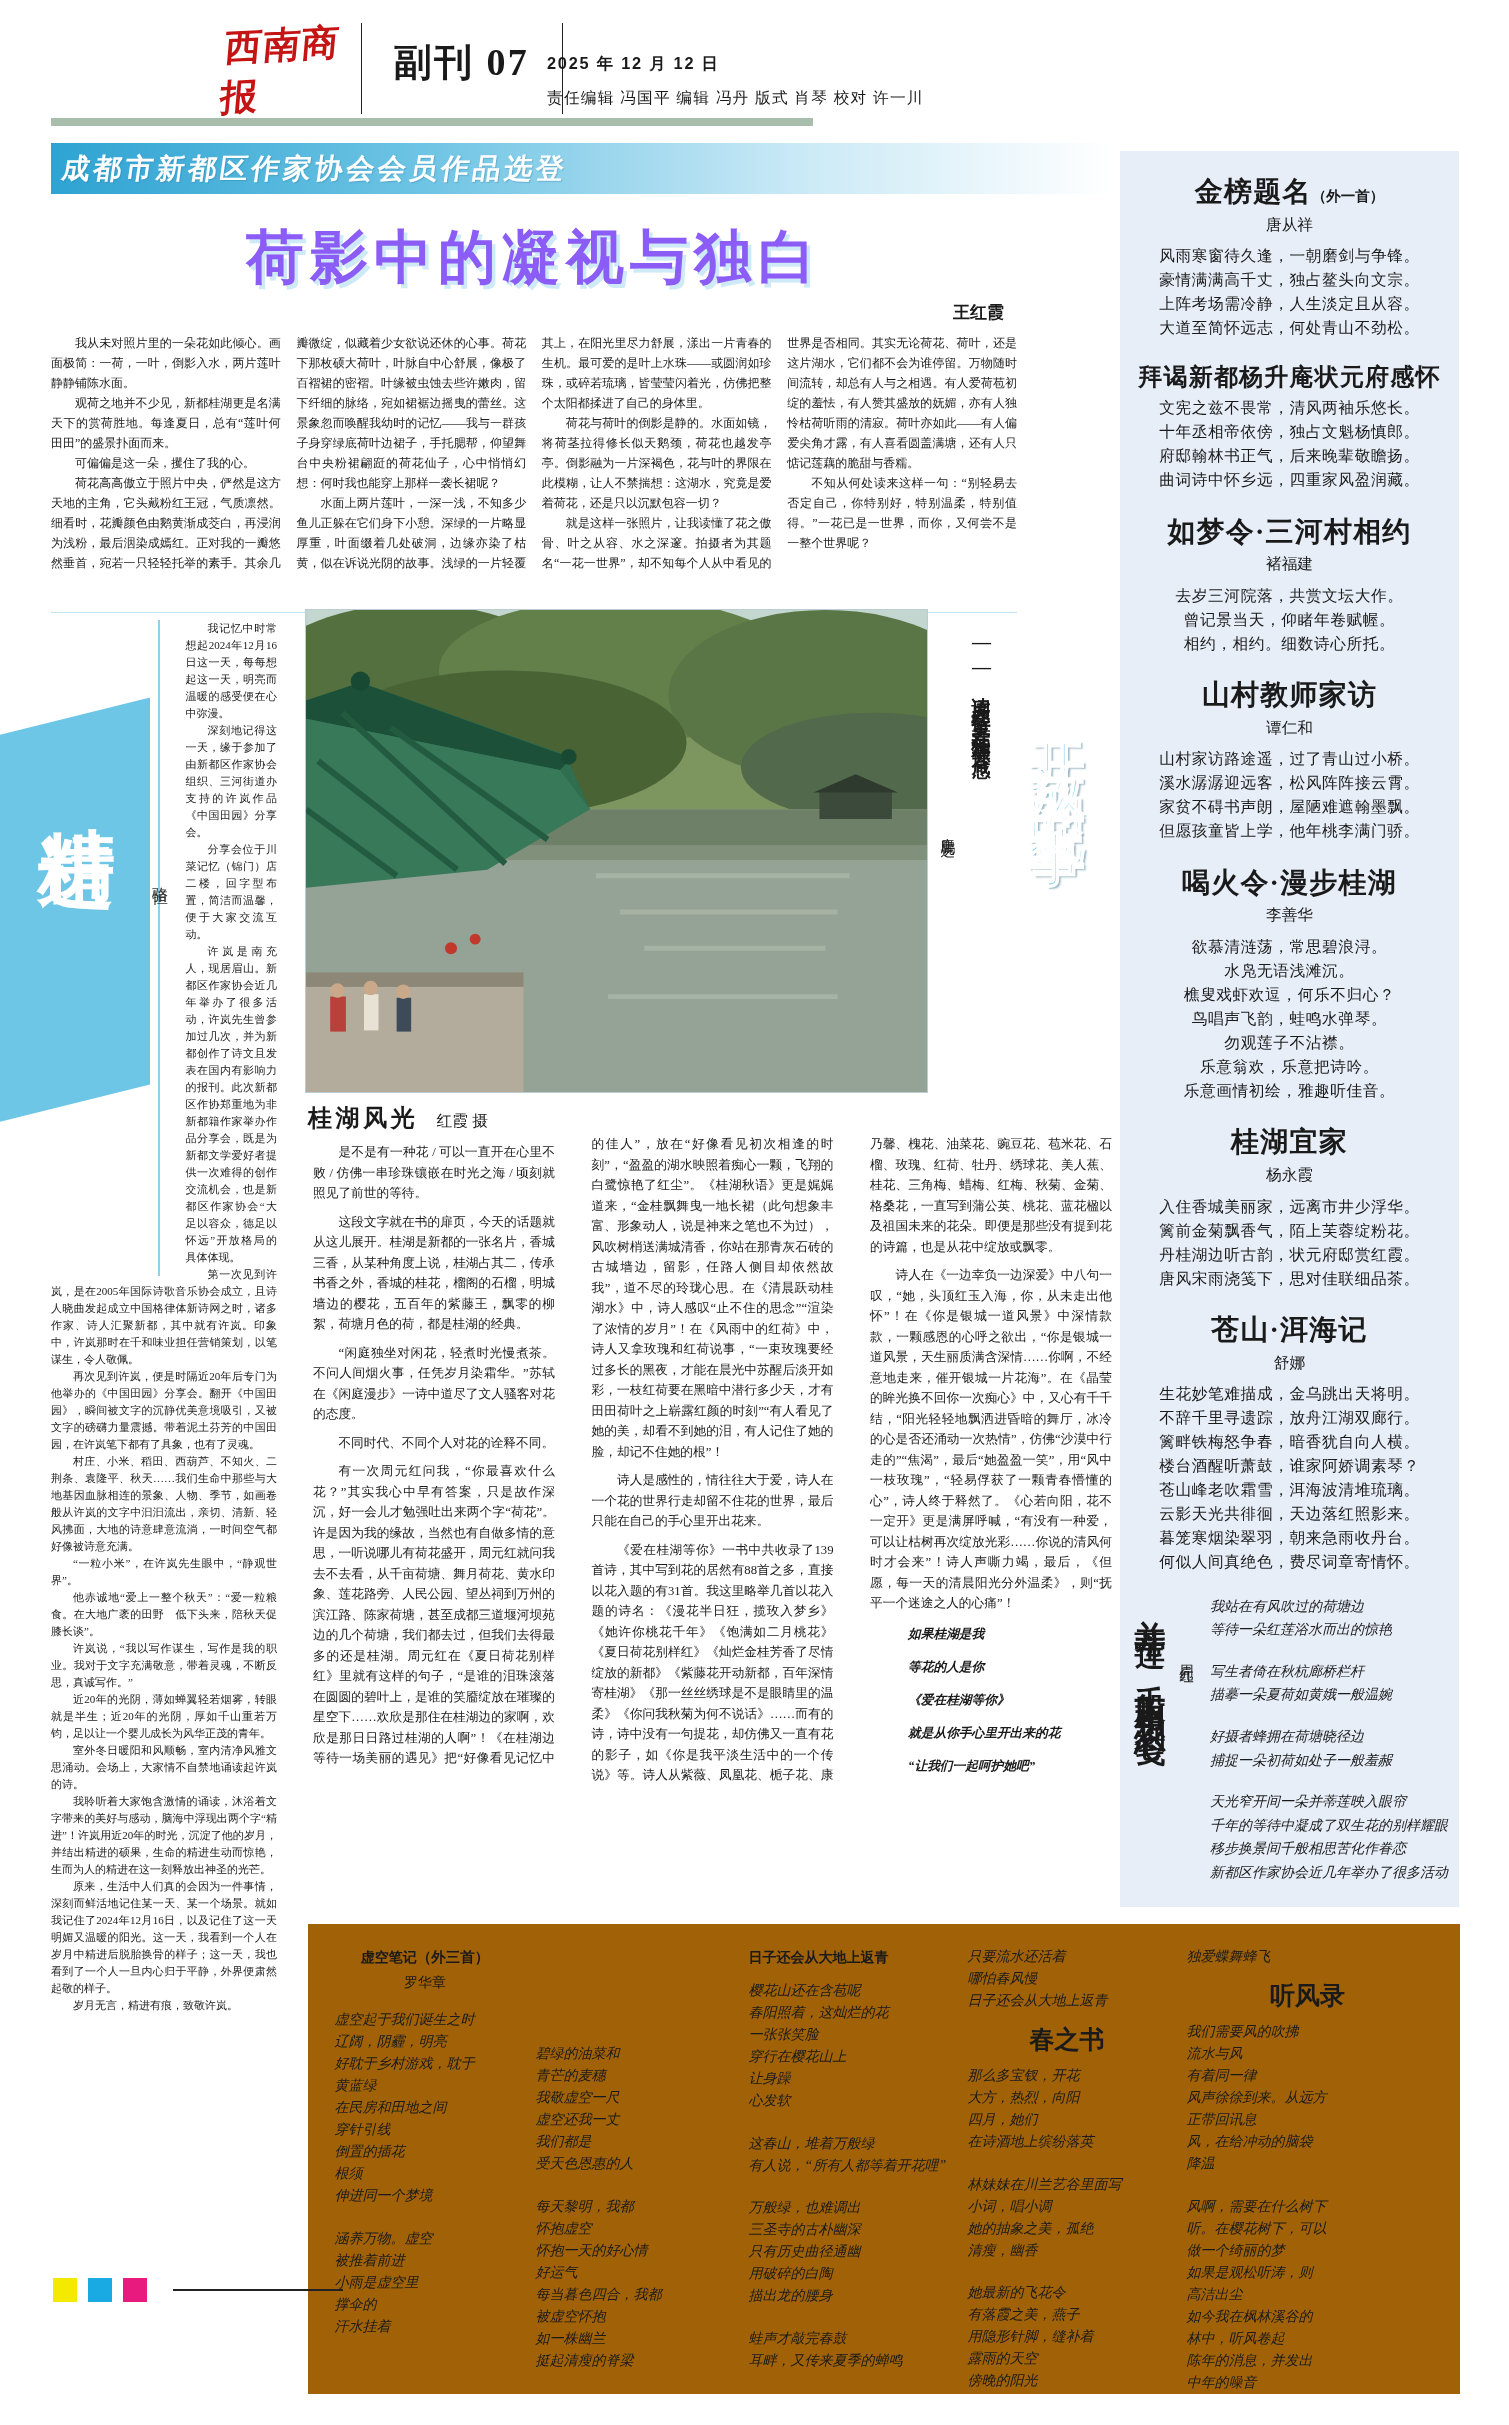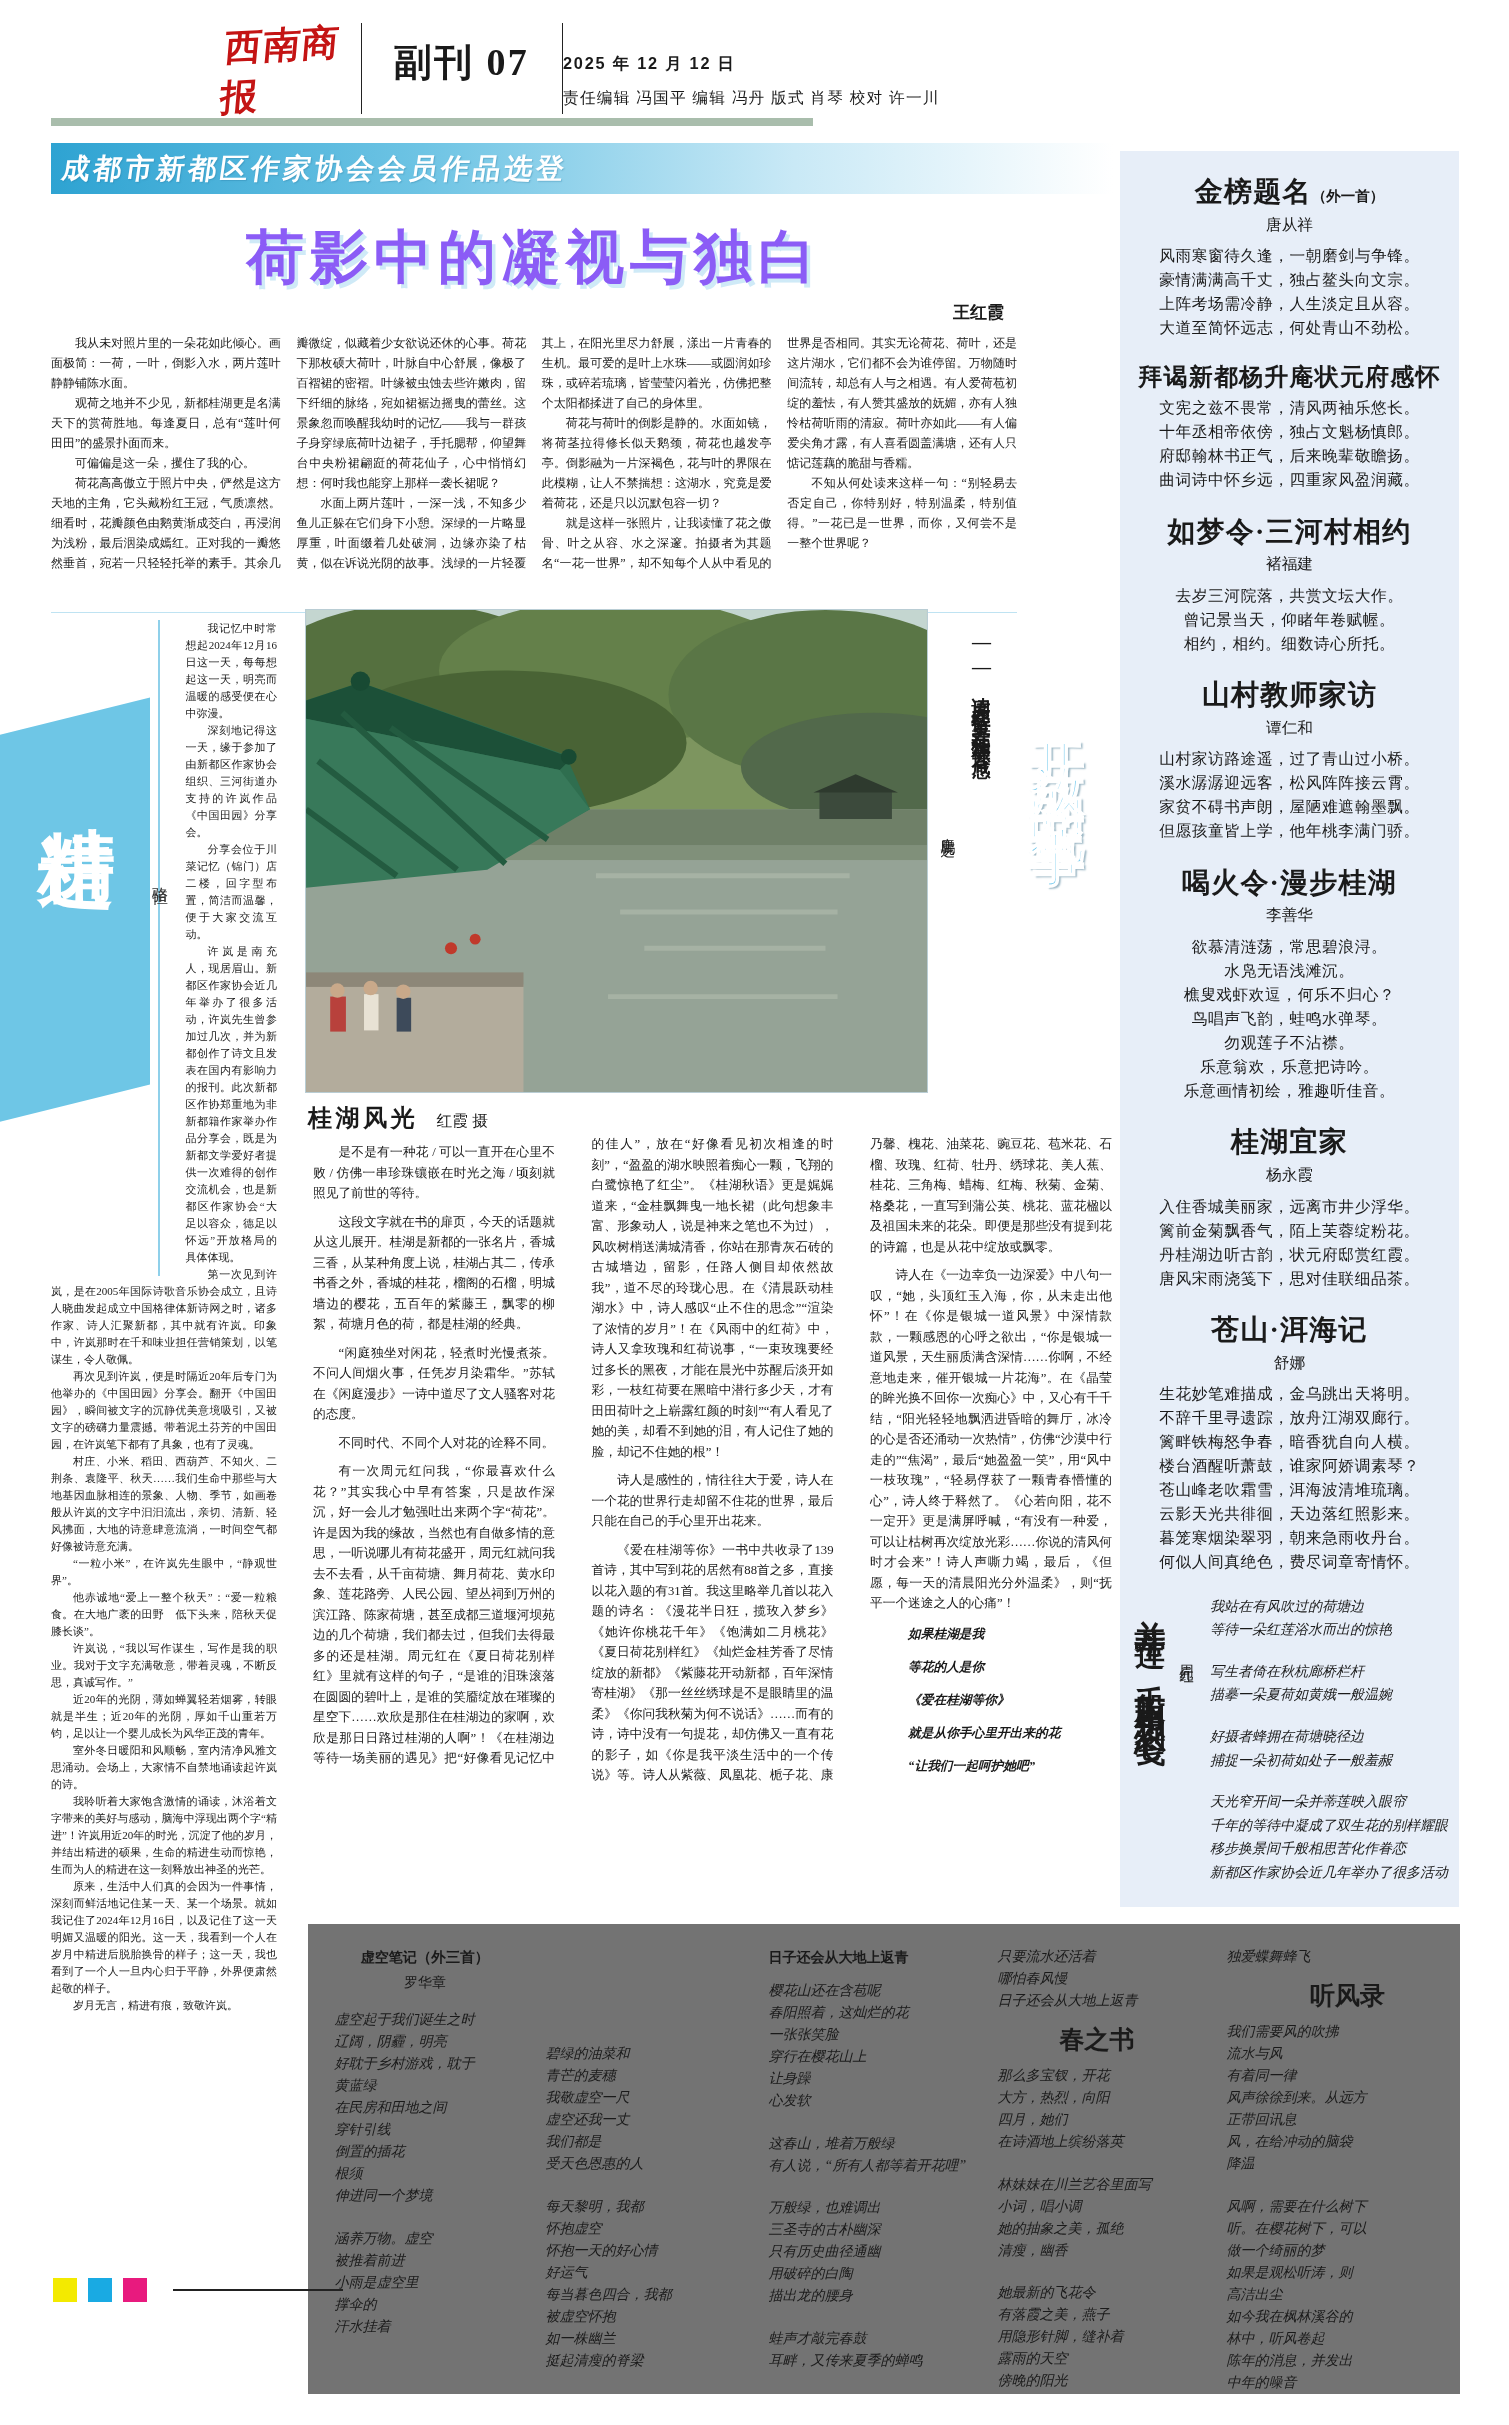--- a/index.html
+++ b/index.html
@@ -6,21 +6,21 @@
   .page{position:relative;width:1510px;height:2426px;background:#ffffff;
         font-family:"Liberation Serif",serif;color:#1a1a1a;overflow:hidden;}
   
   .masthead{position:absolute;left:223px;top:30px;width:133px;height:79px;
             display:flex;align-items:center;justify-content:center;}
   .masthead span{font-family:"DejaVu Serif",serif;font-weight:bold;font-size:37px;
             color:#c41414;transform:skewX(-8deg) rotate(-3deg);letter-spacing:1.2px;}
   .head-rule{position:absolute;top:23px;width:1.2px;height:91px;background:#222;}
   .page-label{position:absolute;left:374px;top:37px;width:175px;text-align:center;
             font-size:38px;font-weight:bold;font-family:"Liberation Serif",serif;letter-spacing:2.4px;}
-  .head-info{position:absolute;left:563px;top:53px;font-family:"Liberation Sans",sans-serif;}
+  .head-info{position:absolute;left:547px;top:53px;font-family:"Liberation Sans",sans-serif;}
   .head-date{font-size:16.3px;font-weight:bold;letter-spacing:1.8px;}
   .head-editors{font-size:15.7px;margin-top:13.3px;letter-spacing:1.2px;}
   .head-bar{position:absolute;left:51px;top:118px;width:762px;height:7.9px;background:#a9bdac;}
   
   .banner{position:absolute;left:51px;top:143px;width:1062px;height:51px;
           background:linear-gradient(90deg,#2ea3d2 0%,#6ec4e4 35%,#c9e9f6 70%,#ffffff 100%);
           display:flex;align-items:center;}
   .banner span{font-family:"Liberation Sans",sans-serif;font-weight:bold;font-size:28px;
           color:#ffffff;letter-spacing:3.6px;margin-left:11px;transform:skewX(-8deg);
           text-shadow:1.2px 1.2px 1.2px rgba(40,120,160,.35);}
@@ -78,23 +78,23 @@
   
   .bingdi{display:flex;margin:15.7px 0 0 8.5px;}
   .bd-title{writing-mode:vertical-rl;text-orientation:upright;font-size:31px;font-weight:900;
           letter-spacing:8.5px;font-family:"Liberation Serif",serif;}
   .bd-author{writing-mode:vertical-rl;text-orientation:upright;font-size:14.5px;margin:58px 8.5px 0 6px;
           letter-spacing:2.4px;}
   .bd-lines{margin-left:6px;font-style:italic;}
   .bd-lines div{font-size:14px;line-height:23.6px;}
   .bd-lines .stanza-break{height:18px;}
   
-  .pink{position:absolute;left:308px;top:1924px;width:1152px;height:470px;background:#737373;
+  .pink{position:absolute;left:308px;top:1924px;width:1152px;height:470px;background:#a16207;
         box-sizing:border-box;padding:22px 26.6px;display:grid;
-        grid-template-columns:181px 193px 199px 199px 242px;column-gap:30px;overflow:hidden;}
+        grid-template-columns:181px 193px 199px 199px 242px;column-gap:20px;overflow:hidden;}
   .pk-col{font-style:italic;}
   .pk-col div{font-size:14px;line-height:22px;}
   .pk-title{font-style:normal;text-align:center;font-size:31px;font-weight:900;margin-bottom:2.4px;
         font-family:"Liberation Serif",serif;}
   .pk-title small{font-size:14.5px;font-weight:bold;}
   .pk-author{font-style:normal;text-align:center;font-size:15.7px;margin-bottom:15.7px;
         font-family:"Liberation Sans",sans-serif;}
   .pk-h{font-style:normal;font-size:20px;font-weight:900;white-space:nowrap;margin-bottom:12px;
         font-family:"Liberation Sans",sans-serif;}
   .pk-h.center{text-align:center;font-size:25px;margin:15.7px 0;}

